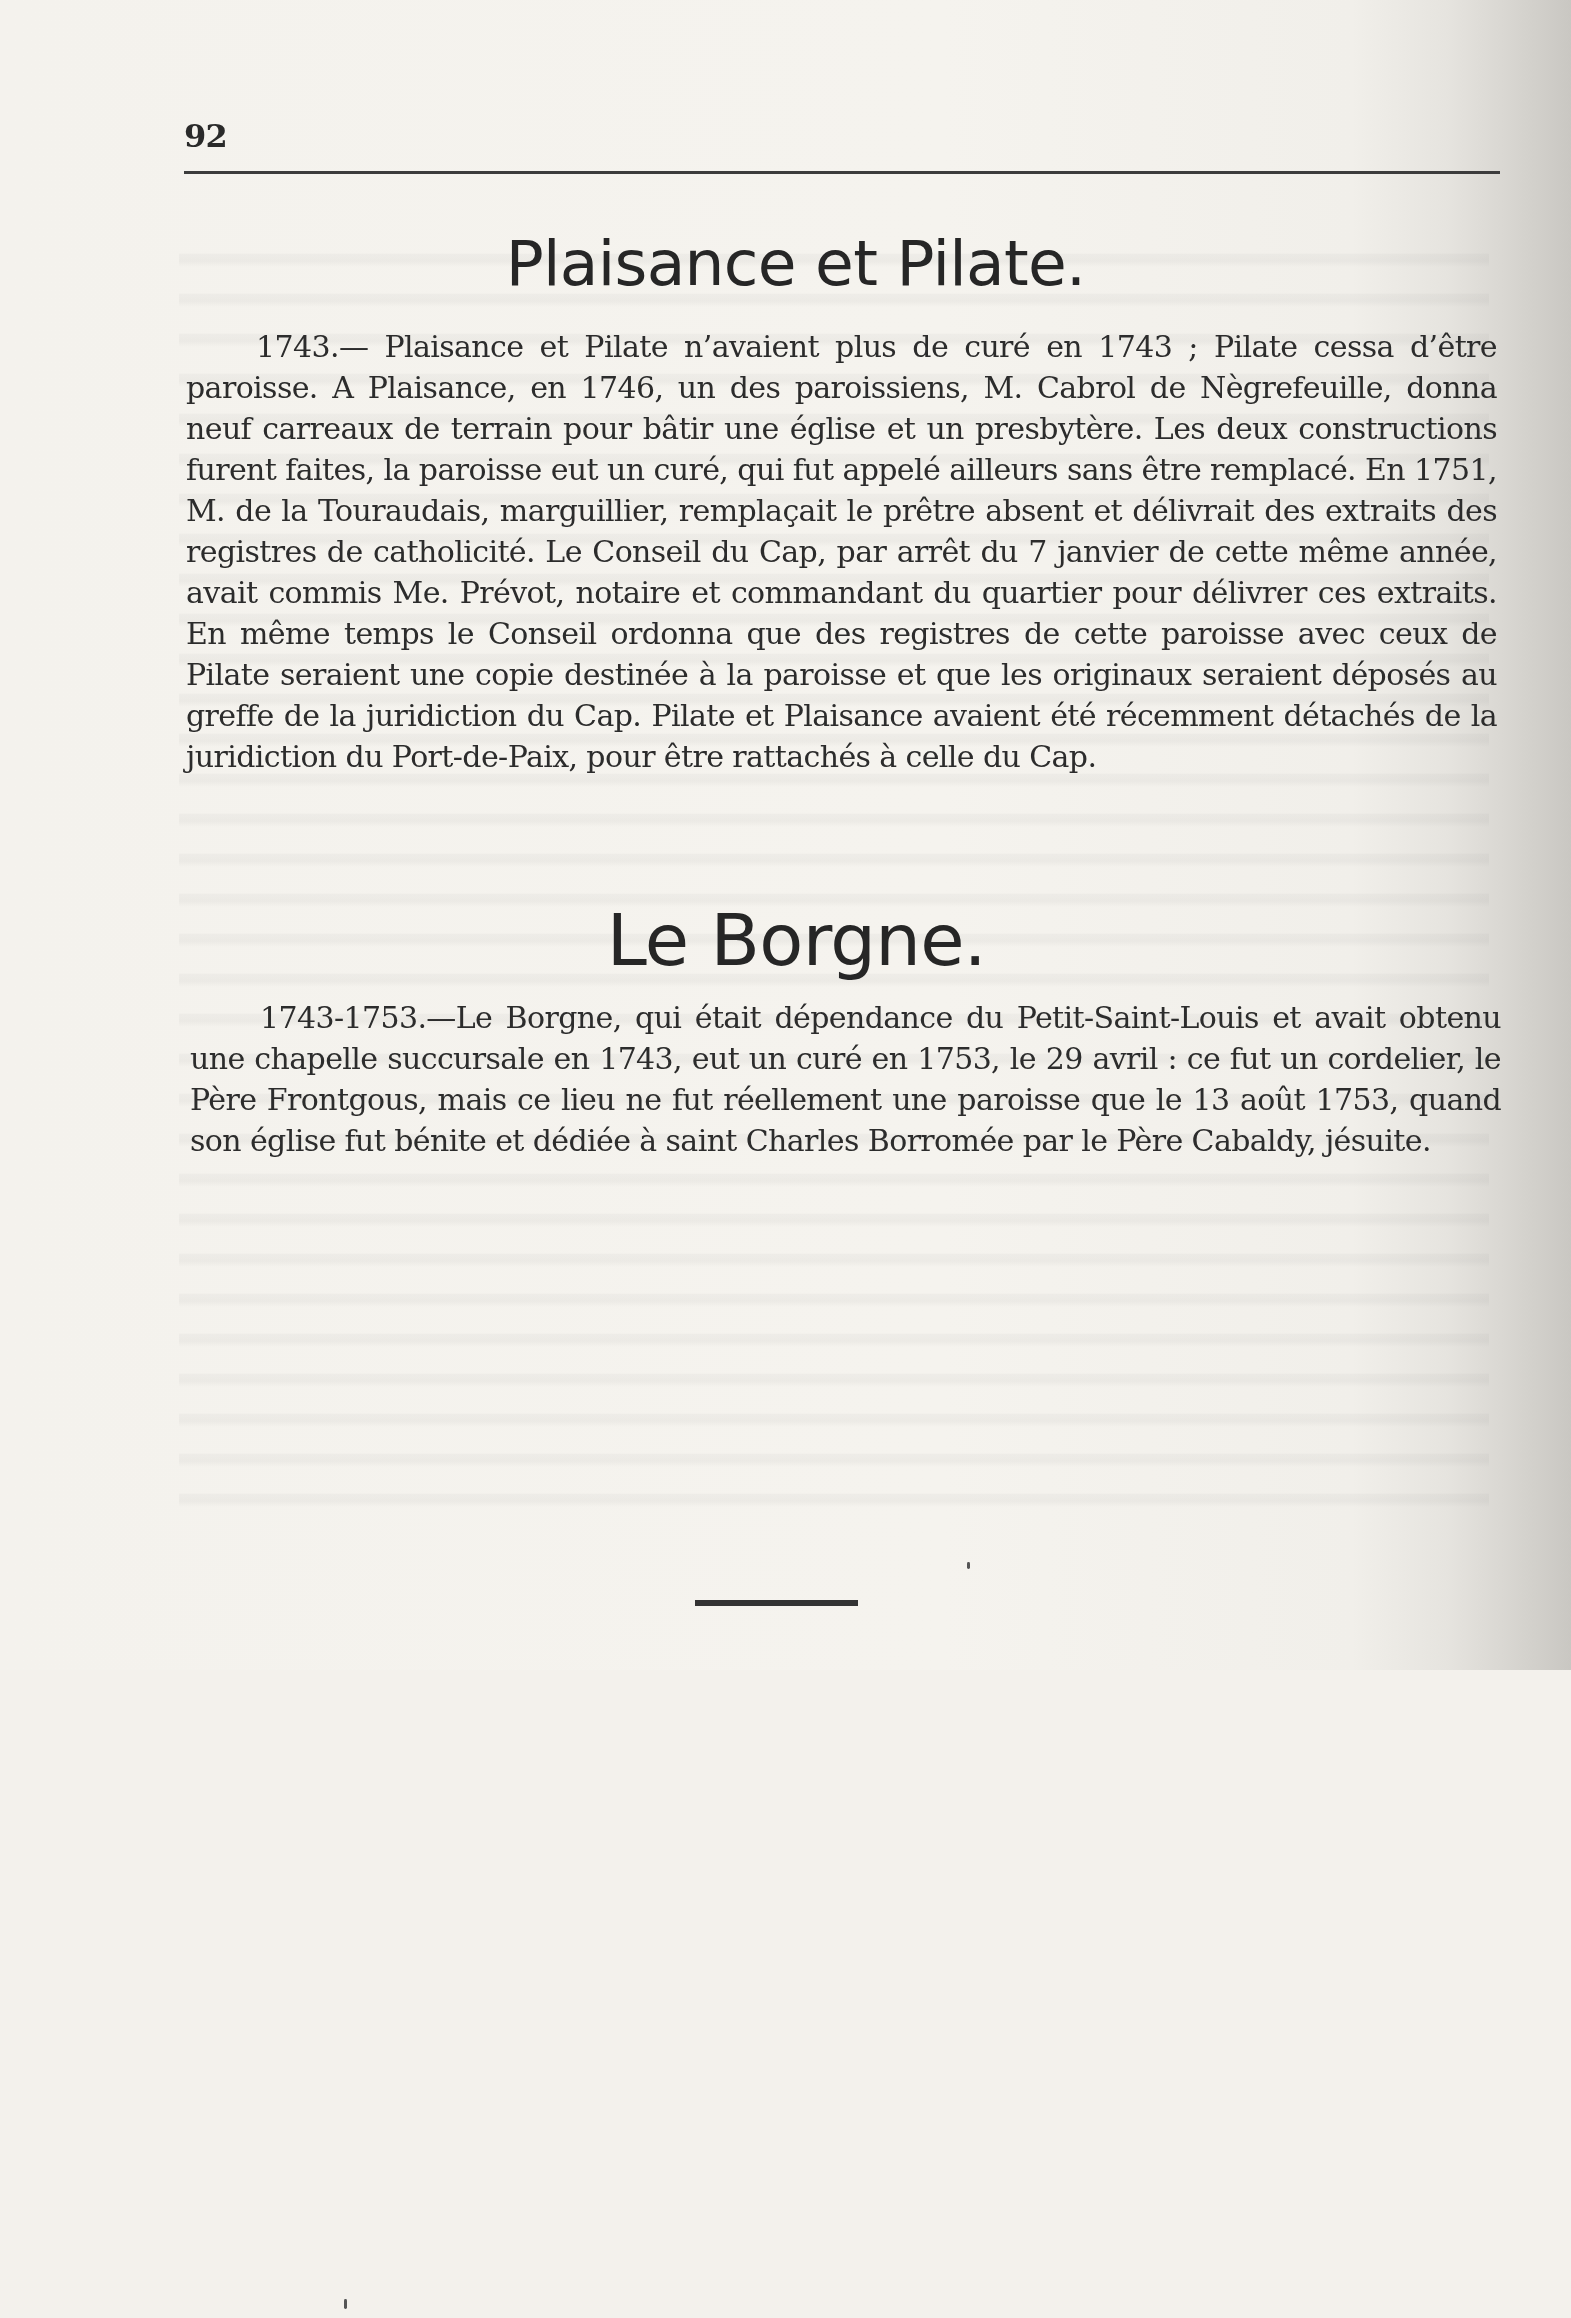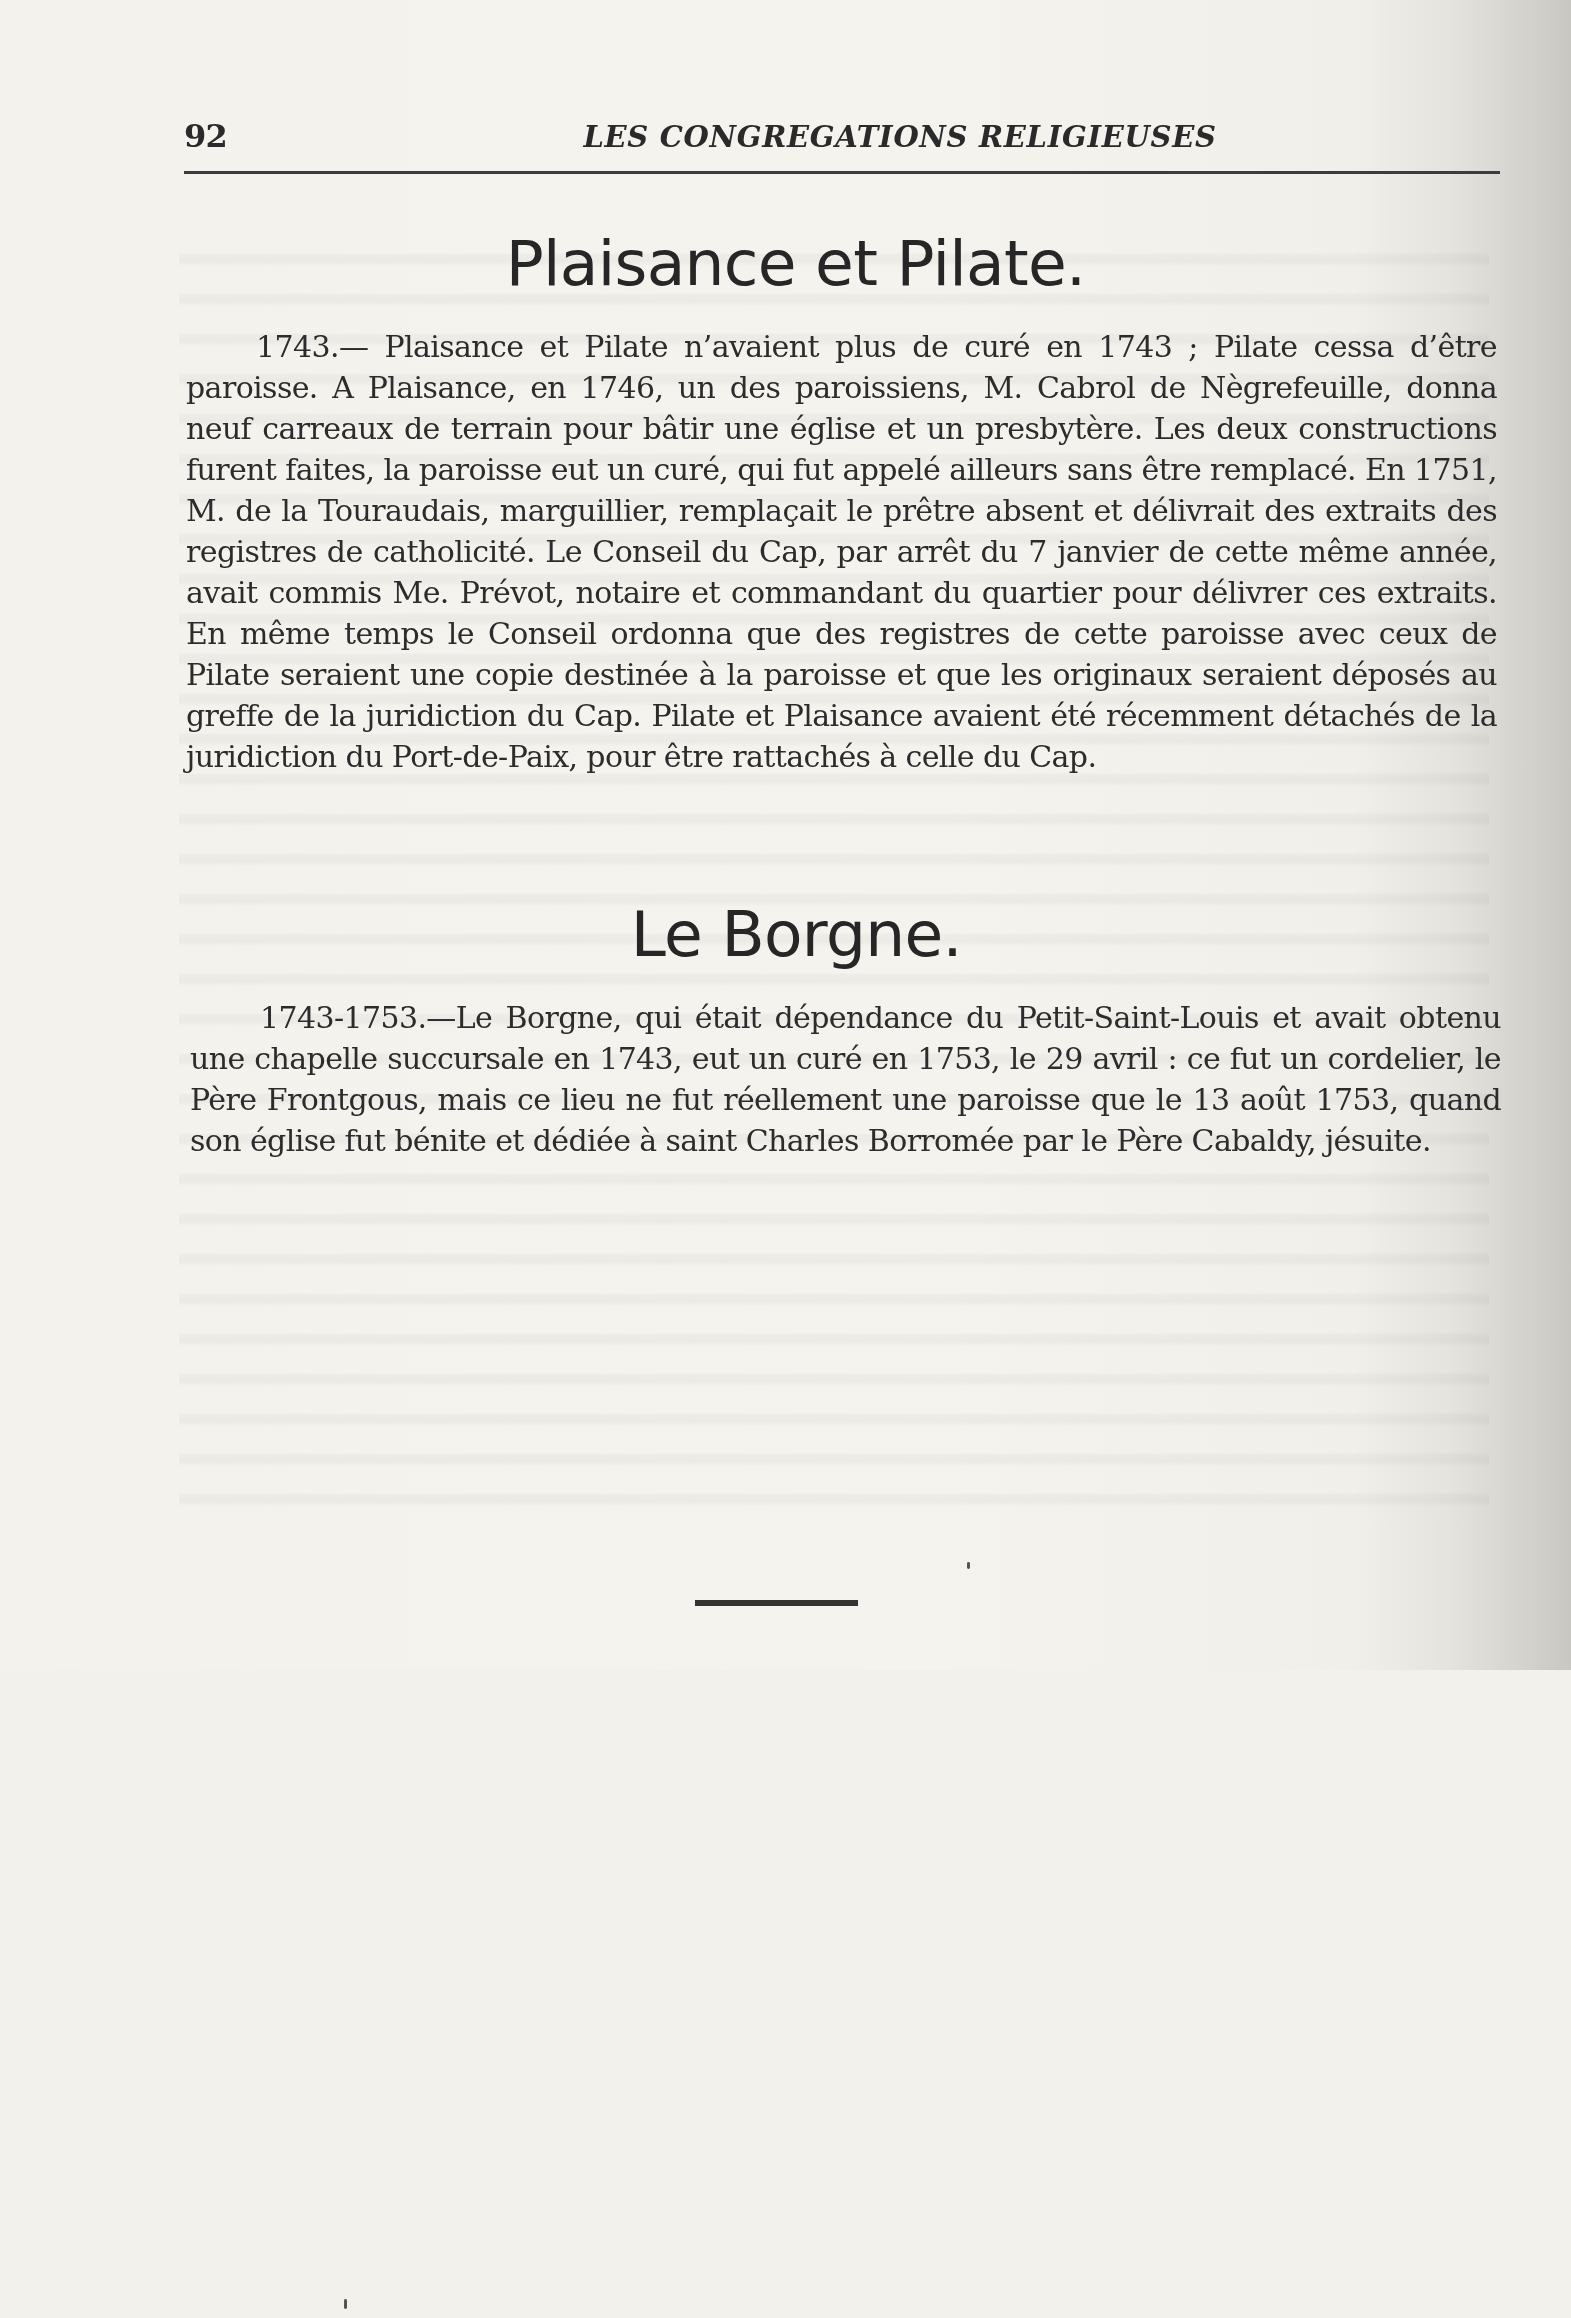--- a/index.html
+++ b/index.html
@@ -86,21 +86,21 @@
       letter-spacing: -0.7px;
     }
     .title-1 {
       top: 227px;
       font-size: 63px;
       padding-left: 19px;
       box-sizing: border-box;
     }
     .title-2 {
       top: 898px;
-      font-size: 63px;
+      font-size: 72px;
       padding-left: 20.7px;
       box-sizing: border-box;
     }
     .paragraph {
       position: absolute;
       left: 186px;
       width: 1311px;
       font-family: "DejaVu Serif", serif;
       font-size: 30px;
       line-height: 41px;
@@ -128,21 +128,20 @@
     }
   </style>
 </head>
 <body>
 
 <div class="page">
   <div class="bleed"></div>
 
   <div class="header">
     <span class="page-number">92</span>
-    <span class="running-head">LES CONGREGATIONS RELIGIEUSES</span>
   </div>
   <div class="header-rule"></div>
 
   <h1 class="section-title title-1" style="margin:0;">Plaisance et Pilate.</h1>
   <p class="paragraph para-1" style="margin:0;">1743.— Plaisance et Pilate n’avaient plus de curé en 1743 ; Pilate cessa d’être paroisse. A Plaisance, en 1746, un des paroissiens, M. Cabrol de Nègre­feuille, donna neuf carreaux de terrain pour bâtir une église et un presby­tère. Les deux constructions furent faites, la paroisse eut un curé, qui fut appelé ailleurs sans être remplacé. En 1751, M. de la Touraudais, marguillier, remplaçait le prêtre absent et délivrait des extraits des registres de catho­licité. Le Conseil du Cap, par arrêt du 7 janvier de cette même année, avait commis Me. Prévot, notaire et commandant du quartier pour délivrer ces extraits. En même temps le Conseil ordonna que des registres de cette paroisse avec ceux de Pilate seraient une copie destinée à la paroisse et que les originaux seraient déposés au greffe de la juridiction du Cap. Pilate et Plaisance avaient été récemment détachés de la juridiction du Port-de-Paix, pour être rattachés à celle du Cap.</p>
 
   <h1 class="section-title title-2" style="margin:0;">Le Borgne.</h1>
   <p class="paragraph para-2" style="margin:4px;">1743-1753.—Le Borgne, qui était dépendance du Petit-Saint-Louis et avait obtenu une chapelle succursale en 1743, eut un curé en 1753, le 29 avril : ce fut un cordelier, le Père Frontgous, mais ce lieu ne fut réellement une paroisse que le 13 août 1753, quand son église fut bénite et dédiée à saint Charles Borromée par le Père Cabaldy, jésuite.</p>
 
   <div class="separator"></div>

